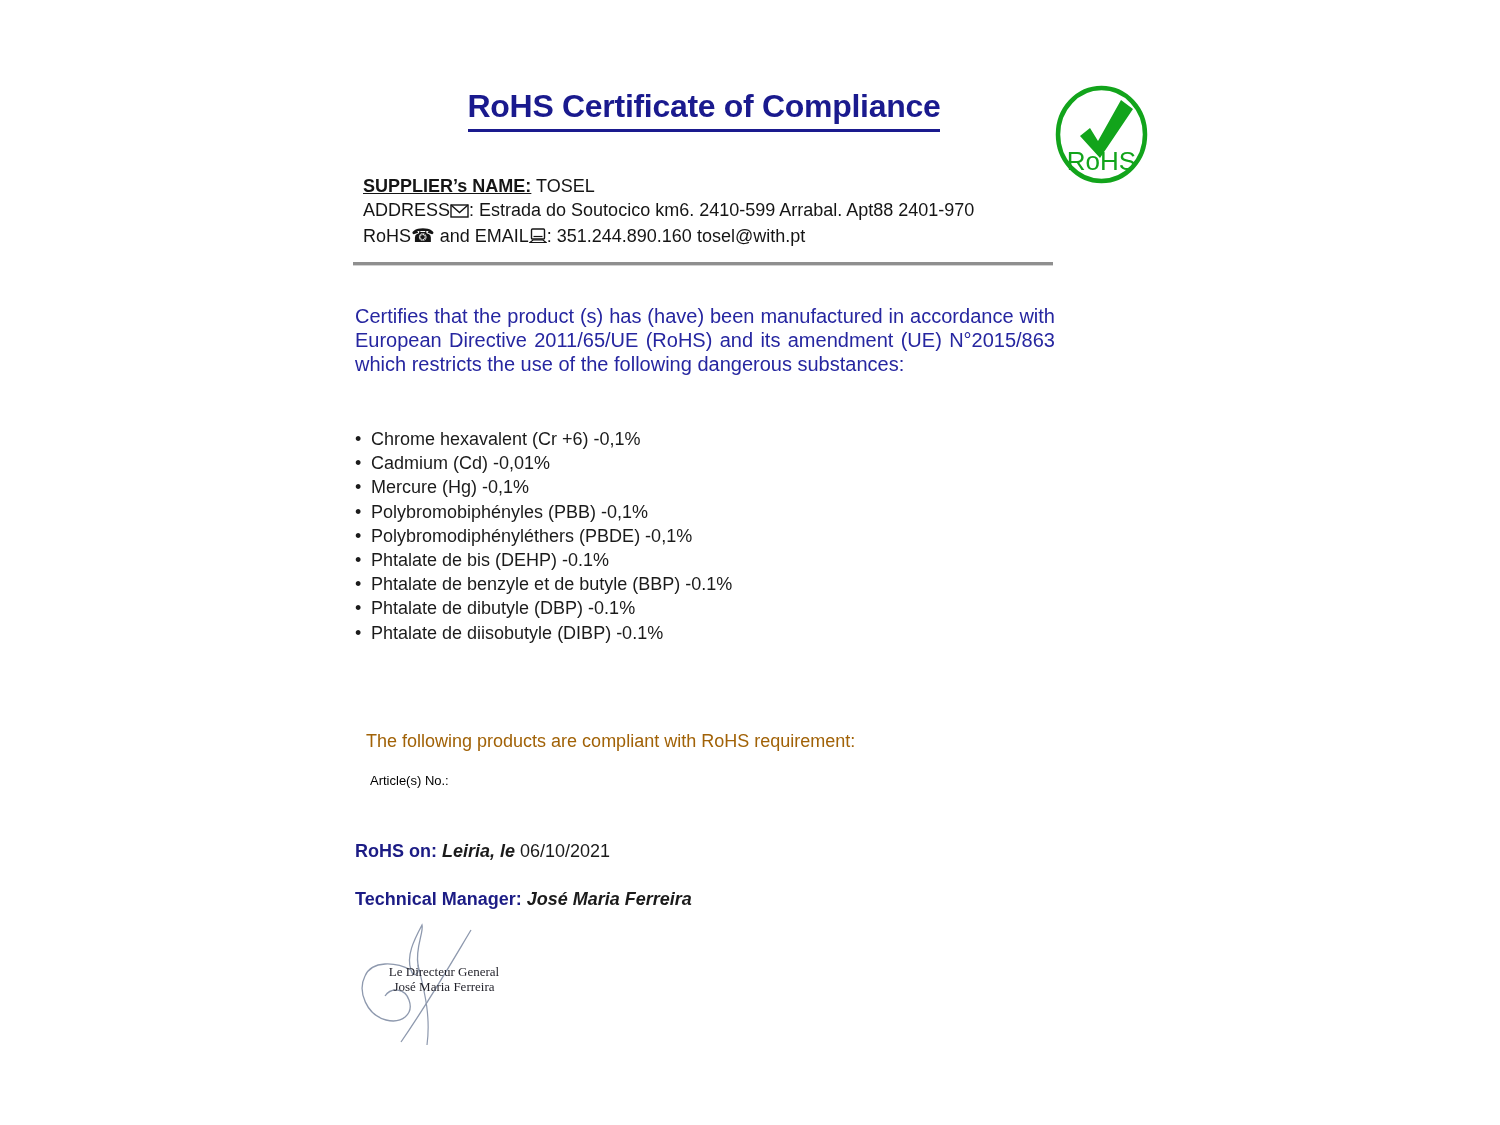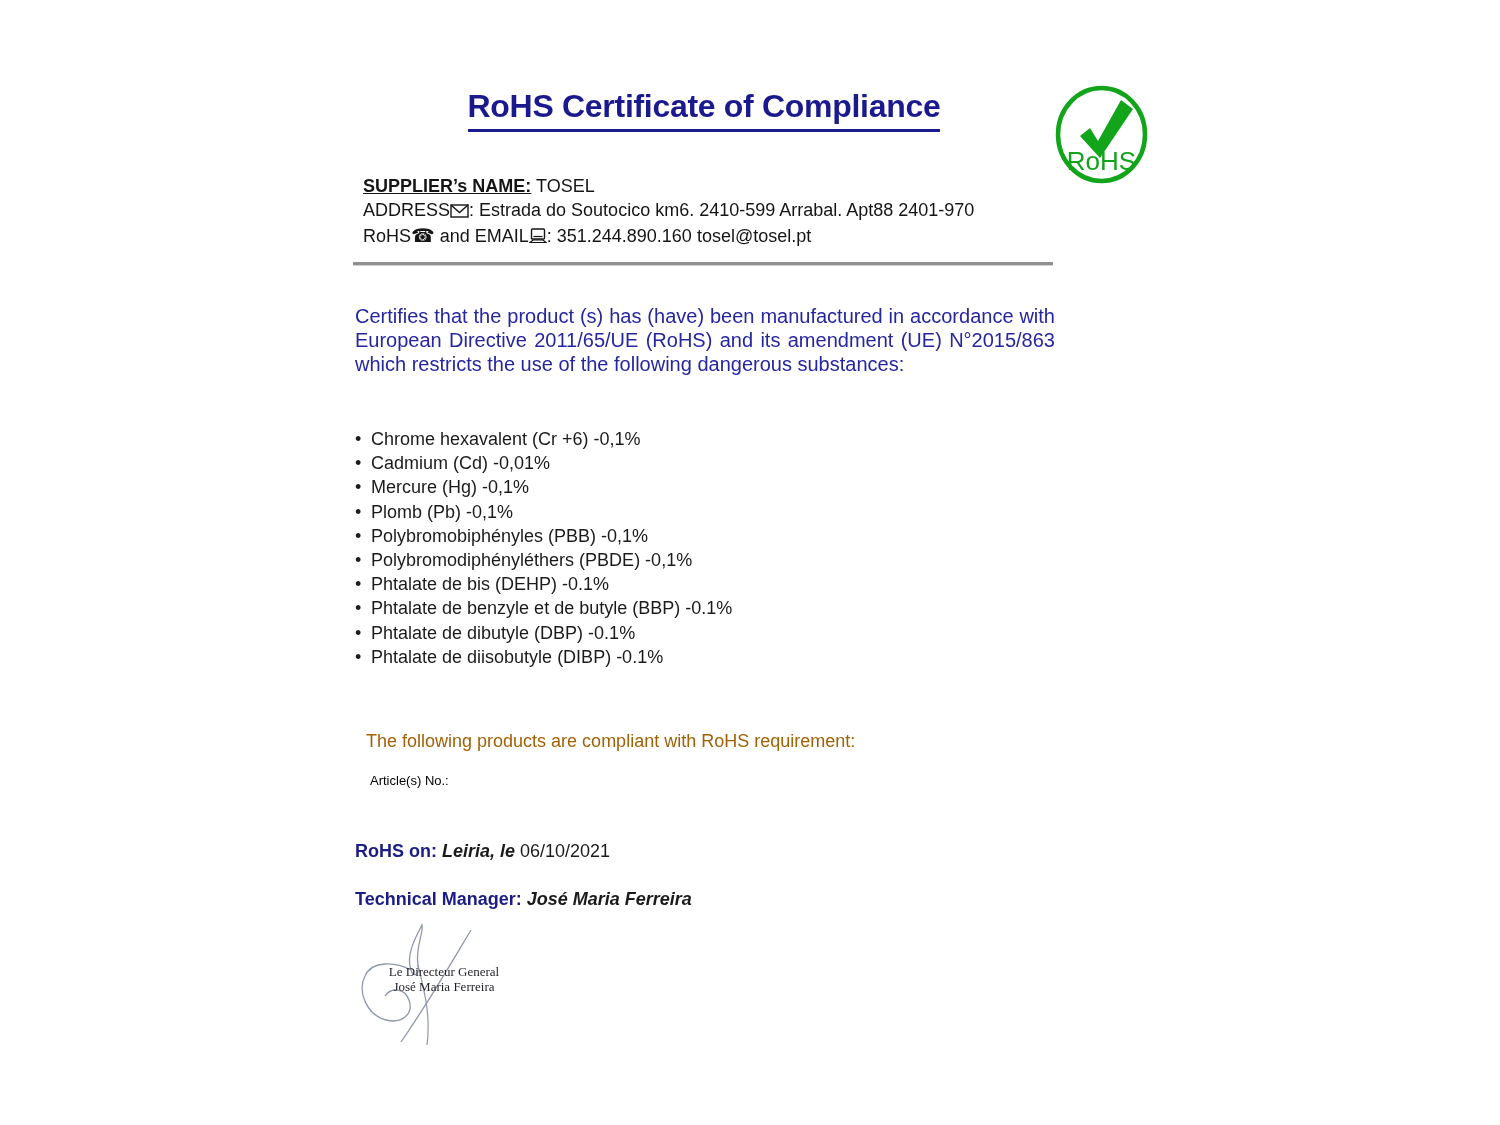--- a/index.html
+++ b/index.html
@@ -133,37 +133,36 @@
       <span>ADDRESS</span><span class="inline-icon"><svg width="19" height="14" viewBox="0 0 19 14">
             <rect x="1" y="1" width="17" height="12" fill="none" stroke="#151515" stroke-width="1.4"></rect>
             <path d="M1 1 L9.5 8.5 L18 1" fill="none" stroke="#151515" stroke-width="1.4"></path>
           </svg></span><span>: Estrada do Soutocico km6. 2410-599 Arrabal. Apt88 2401-970</span>
     </div>
     <div>
       <span>RoHS</span><span class="phone-glyph">☎</span><span> and EMAIL</span><span class="inline-icon"><svg width="18" height="16" viewBox="0 0 18 16">
             <rect x="2.5" y="1" width="13" height="10" rx="1" fill="none" stroke="#151515" stroke-width="1.4"></rect>
             <line x1="4.5" y1="8.5" x2="13.5" y2="8.5" stroke="#151515" stroke-width="1.2"></line>
             <path d="M1 14.5 L4 12 L14 12 L17 14.5 Z" fill="none" stroke="#151515" stroke-width="1.2"></path>
-          </svg></span><span>: 351.244.890.160 tosel@tosel.pt</span>
+          </svg></span><span>: 351.244.890.160 tosel@with.pt</span>
     </div>
   </div>
 
   <div class="abs divider"></div>
 
   <div class="abs cert-paragraph">Certifies that the product (s) has (have) been manufactured in accordance with European Directive 2011/65/UE (RoHS) and its amendment (UE) N°2015/863 which restricts the use of the following dangerous substances:</div>
 
   <ul class="abs substance-list">
 
       <li>Chrome hexavalent (Cr +6) -0,1%</li>
 
       <li>Cadmium (Cd) -0,01%</li>
 
       <li>Mercure (Hg) -0,1%</li>
 
-      <li>Plomb (Pb) -0,1%</li>
 
       <li>Polybromobiphényles (PBB) -0,1%</li>
 
       <li>Polybromodiphényléthers (PBDE) -0,1%</li>
 
       <li>Phtalate de bis (DEHP) -0.1%</li>
 
       <li>Phtalate de benzyle et de butyle (BBP) -0.1%</li>
 
       <li>Phtalate de dibutyle (DBP) -0.1%</li>

